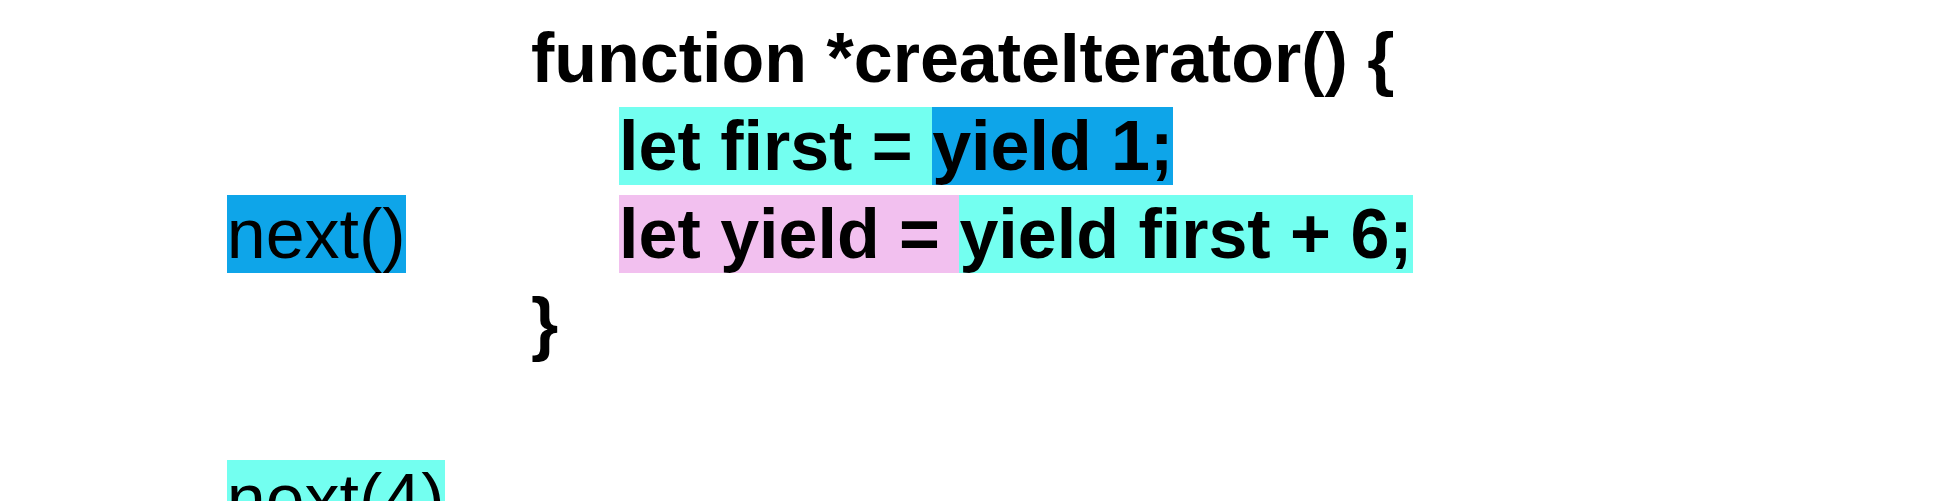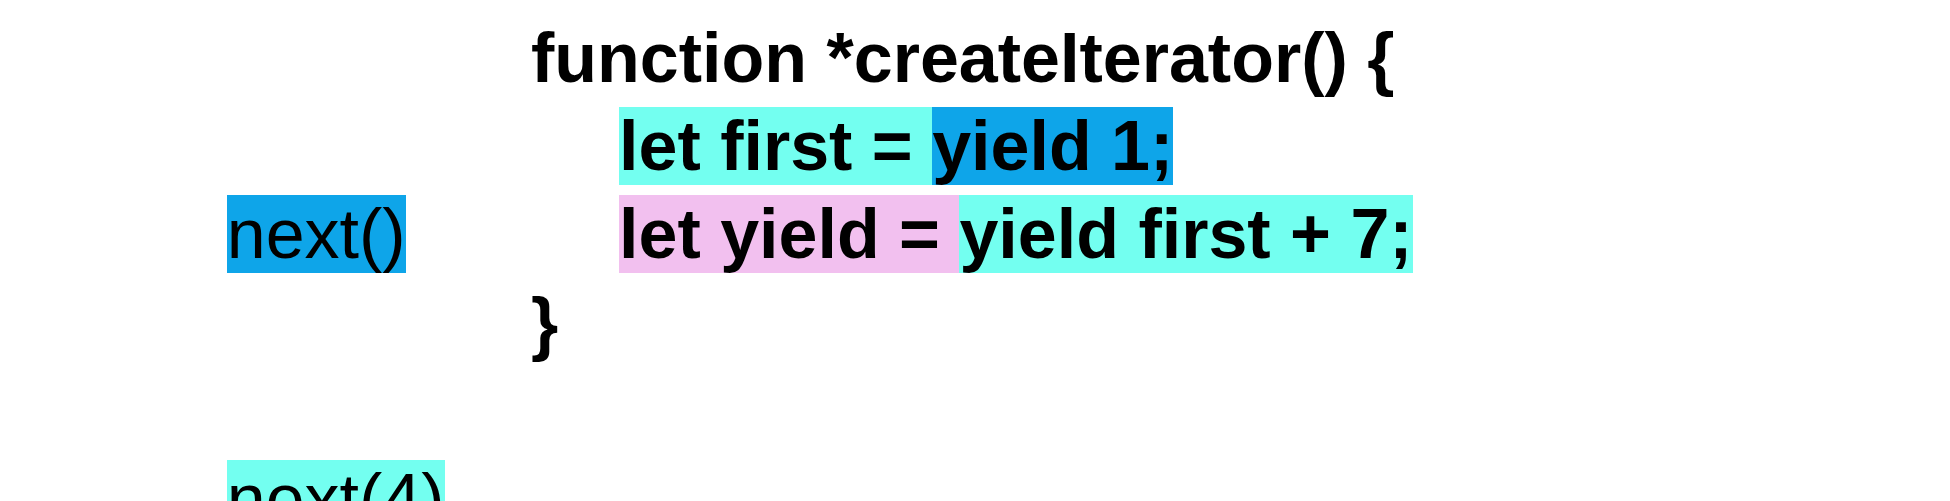--- a/index.html
+++ b/index.html
@@ -68,21 +68,21 @@
 
     <span class="line">
       <span>function *createIterator() {</span>
     </span>
 
     <span class="line">
       <span class="indent"></span><span class="hl cyan">let first = </span><span class="hl yellow">yield 1;</span>
     </span>
 
     <span class="line">
-      <span class="indent"></span><span class="hl purple">let yield = </span><span class="hl cyan">yield first + 7;</span>
+      <span class="indent"></span><span class="hl purple">let yield = </span><span class="hl cyan">yield first + 6;</span>
     </span>
 
 
     <span class="line">
       <span>}</span>
     </span>
 
   </div>
 
 </div>

